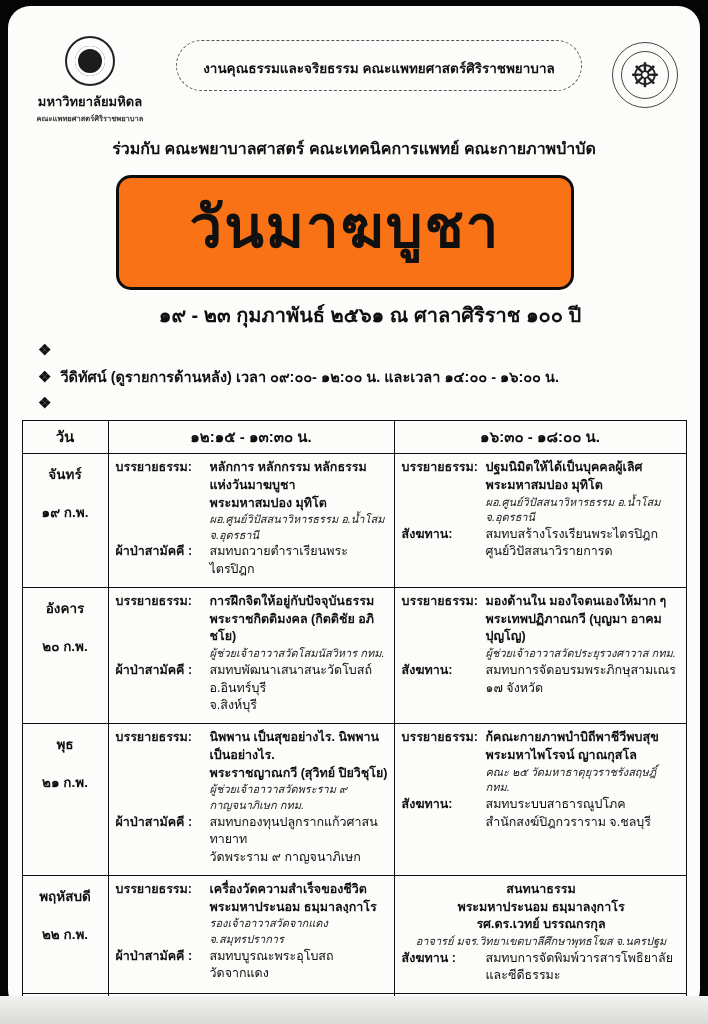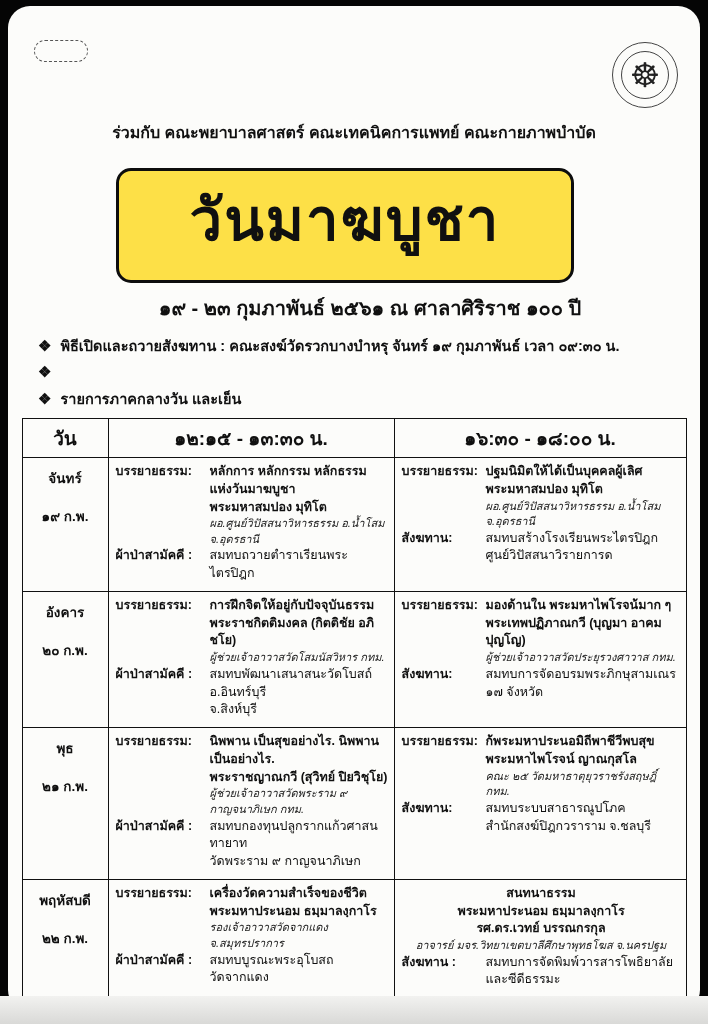--- a/index.html
+++ b/index.html
@@ -23,80 +23,87 @@
     margin-top:4px;}
   .club-title{font-size:27px;font-weight:bold;letter-spacing:.5px;}
   .club-sub{font-size:13.5px;font-weight:bold;margin-top:7px;}
   .seal{width:64px;height:64px;border:1.5px solid #444;border-radius:50%;flex:0 0 auto;
     display:flex;align-items:center;justify-content:center;margin-top:6px;position:relative;}
   .seal-inner{width:46px;height:46px;border:1.5px solid #444;border-radius:50%;
     display:flex;align-items:center;justify-content:center;font-size:34px;line-height:1;color:#222;}
 
   .cohosts{text-align:center;font-weight:bold;font-size:16px;margin-top:12px;}
 
-  .title-box{width:452px;margin:23px auto 0 108px;border:3.5px solid #0d0d0d;border-radius:15px;
-    text-align:center;padding:2px 0 14px;background:#fde047;}
+  .title-box{width:452px;margin:14px auto 0 108px;border:3.5px solid #0d0d0d;border-radius:15px;
+    text-align:center;padding:2px 0 14px;background:#f97316;}
   .event-title{font-family:"DejaVu Serif",serif;font-size:58px;font-weight:bold;letter-spacing:2px;}
   .event-date{text-align:center;font-weight:bold;font-size:20px;margin-top:9px;padding-left:32px;}
 
   .bullets{margin:10px 0 0 30px;}
   .bullet-line{display:flex;gap:9px;font-weight:bold;font-size:14.5px;margin:6px 0;align-items:baseline;}
   .bullet-glyph{font-size:15px;flex:0 0 auto;}
 
   
   table.sched{border-collapse:collapse;table-layout:fixed;width:664px;margin:8px auto 0;}
   table.sched th,table.sched td{border:1.7px solid #111;vertical-align:top;}
-  table.sched th{font-size:19px;font-weight:bold;padding:4px 2px;}
+  table.sched th{font-size:15px;font-weight:bold;padding:4px 2px;}
   td.day{text-align:center;font-weight:bold;font-size:13.5px;padding-top:9px;}
   .day-date{margin-top:16px;}
   td.cell{padding:5px 5px 8px 7px;font-size:12.5px;line-height:1.42;}
   .line{display:flex;align-items:baseline;}
   .cell.mid .lbl{flex:0 0 94px;}
   .cell.eve .lbl{flex:0 0 84px;}
   .lbl{font-weight:bold;}
   .txt{flex:1 1 auto;}
   .txt.b{font-weight:bold;}
   .txt.i,.cline.ci{font-style:italic;font-size:11px;color:#222;}
   .cline{text-align:center;}
   .cline.cb{font-weight:bold;}
 </style>
 </head>
 <body>
 
 <div class="scan-frame">
   <div class="page">
 
     <div class="header">
+      <div class="mu-logo">
+        <div class="mu-emblem">
+          <div class="mu-emblem-core"></div>
+        </div>
+        <div class="mu-name">มหาวิทยาลัยมหิดล</div>
+        <div class="mu-sub">คณะแพทยศาสตร์ศิริราชพยาบาล</div>
+      </div>
 
       <div class="club-box">
+        <div class="club-sub">งานคุณธรรมและจริยธรรม  คณะแพทยศาสตร์ศิริราชพยาบาล</div>
       </div>
 
       <div class="seal">
         <div class="seal-inner">☸</div>
       </div>
     </div>
 
     <div class="cohosts">ร่วมกับ คณะพยาบาลศาสตร์   คณะเทคนิคการแพทย์   คณะกายภาพบำบัด</div>
 
     <div class="title-box">
       <div class="event-title">วันมาฆบูชา</div>
     </div>
     <div class="event-date">๑๙ - ๒๓ กุมภาพันธ์ ๒๕๖๑  ณ  ศาลาศิริราช ๑๐๐ ปี</div>
 
     <div class="bullets">
       <div class="bullet-line">
         <span class="bullet-glyph">❖</span>
-        <span>พิธีเปิดและถวายสังฆทาน :  คณะสงฆ์วัดรวกบางบำหรุ จันทร์ ๑๙ กุมภาพันธ์ เวลา ๐๙:๓๐ น.</span>
       </div>
       <div class="bullet-line">
         <span class="bullet-glyph">❖</span>
+        <span>วีดิทัศน์ (ดูรายการด้านหลัง)  เวลา ๐๙:๐๐- ๑๒:๐๐ น. และเวลา  ๑๔:๐๐ - ๑๖:๐๐ น.</span>
       </div>
       <div class="bullet-line">
         <span class="bullet-glyph">❖</span>
-        <span>รายการภาคกลางวัน และเย็น</span>
       </div>
     </div>
 
     <table class="sched">
       <colgroup>
           <col style="width:86px">
           <col style="width:286px">
           <col style="width:292px">
         </colgroup>
       <thead>
@@ -180,21 +187,21 @@
                 <span class="txt n">สมทบพัฒนาเสนาสนะวัดโบสถ์ อ.อินทร์บุรี</span>
               </div>
               <div class="line">
                 <span class="lbl"></span>
                 <span class="txt n">จ.สิงห์บุรี</span>
               </div>
             </td>
             <td class="cell eve">
               <div class="line">
                 <span class="lbl">บรรยายธรรม:</span>
-                <span class="txt b">มองด้านใน พระมหาไพโรจน้มาก ๆ</span>
+                <span class="txt b">มองด้านใน มองใจตนเองให้มาก ๆ</span>
               </div>
               <div class="line">
                 <span class="lbl"></span>
                 <span class="txt b">พระเทพปฏิภาณกวี (บุญมา อาคมปุญโญ)</span>
               </div>
               <div class="line">
                 <span class="lbl"></span>
                 <span class="txt i">ผู้ช่วยเจ้าอาวาสวัดประยุรวงศาวาส กทม.</span>
               </div>
               <div class="line">
@@ -230,21 +237,21 @@
                 <span class="txt n">สมทบกองทุนปลูกรากแก้วศาสนทายาท</span>
               </div>
               <div class="line">
                 <span class="lbl"></span>
                 <span class="txt n">วัดพระราม ๙ กาญจนาภิเษก</span>
               </div>
             </td>
             <td class="cell eve">
               <div class="line">
                 <span class="lbl">บรรยายธรรม:</span>
-                <span class="txt b">ก้พระมหาประนอมิถีพาชีวีพบสุข</span>
+                <span class="txt b">ก้คณะกายภาพบำบิถีพาชีวีพบสุข</span>
               </div>
               <div class="line">
                 <span class="lbl"></span>
                 <span class="txt b">พระมหาไพโรจน์ ญาณกุสโล</span>
               </div>
               <div class="line">
                 <span class="lbl"></span>
                 <span class="txt i">คณะ ๒๕ วัดมหาธาตุยุวราชรังสฤษฎิ์ กทม.</span>
               </div>
               <div class="line">

